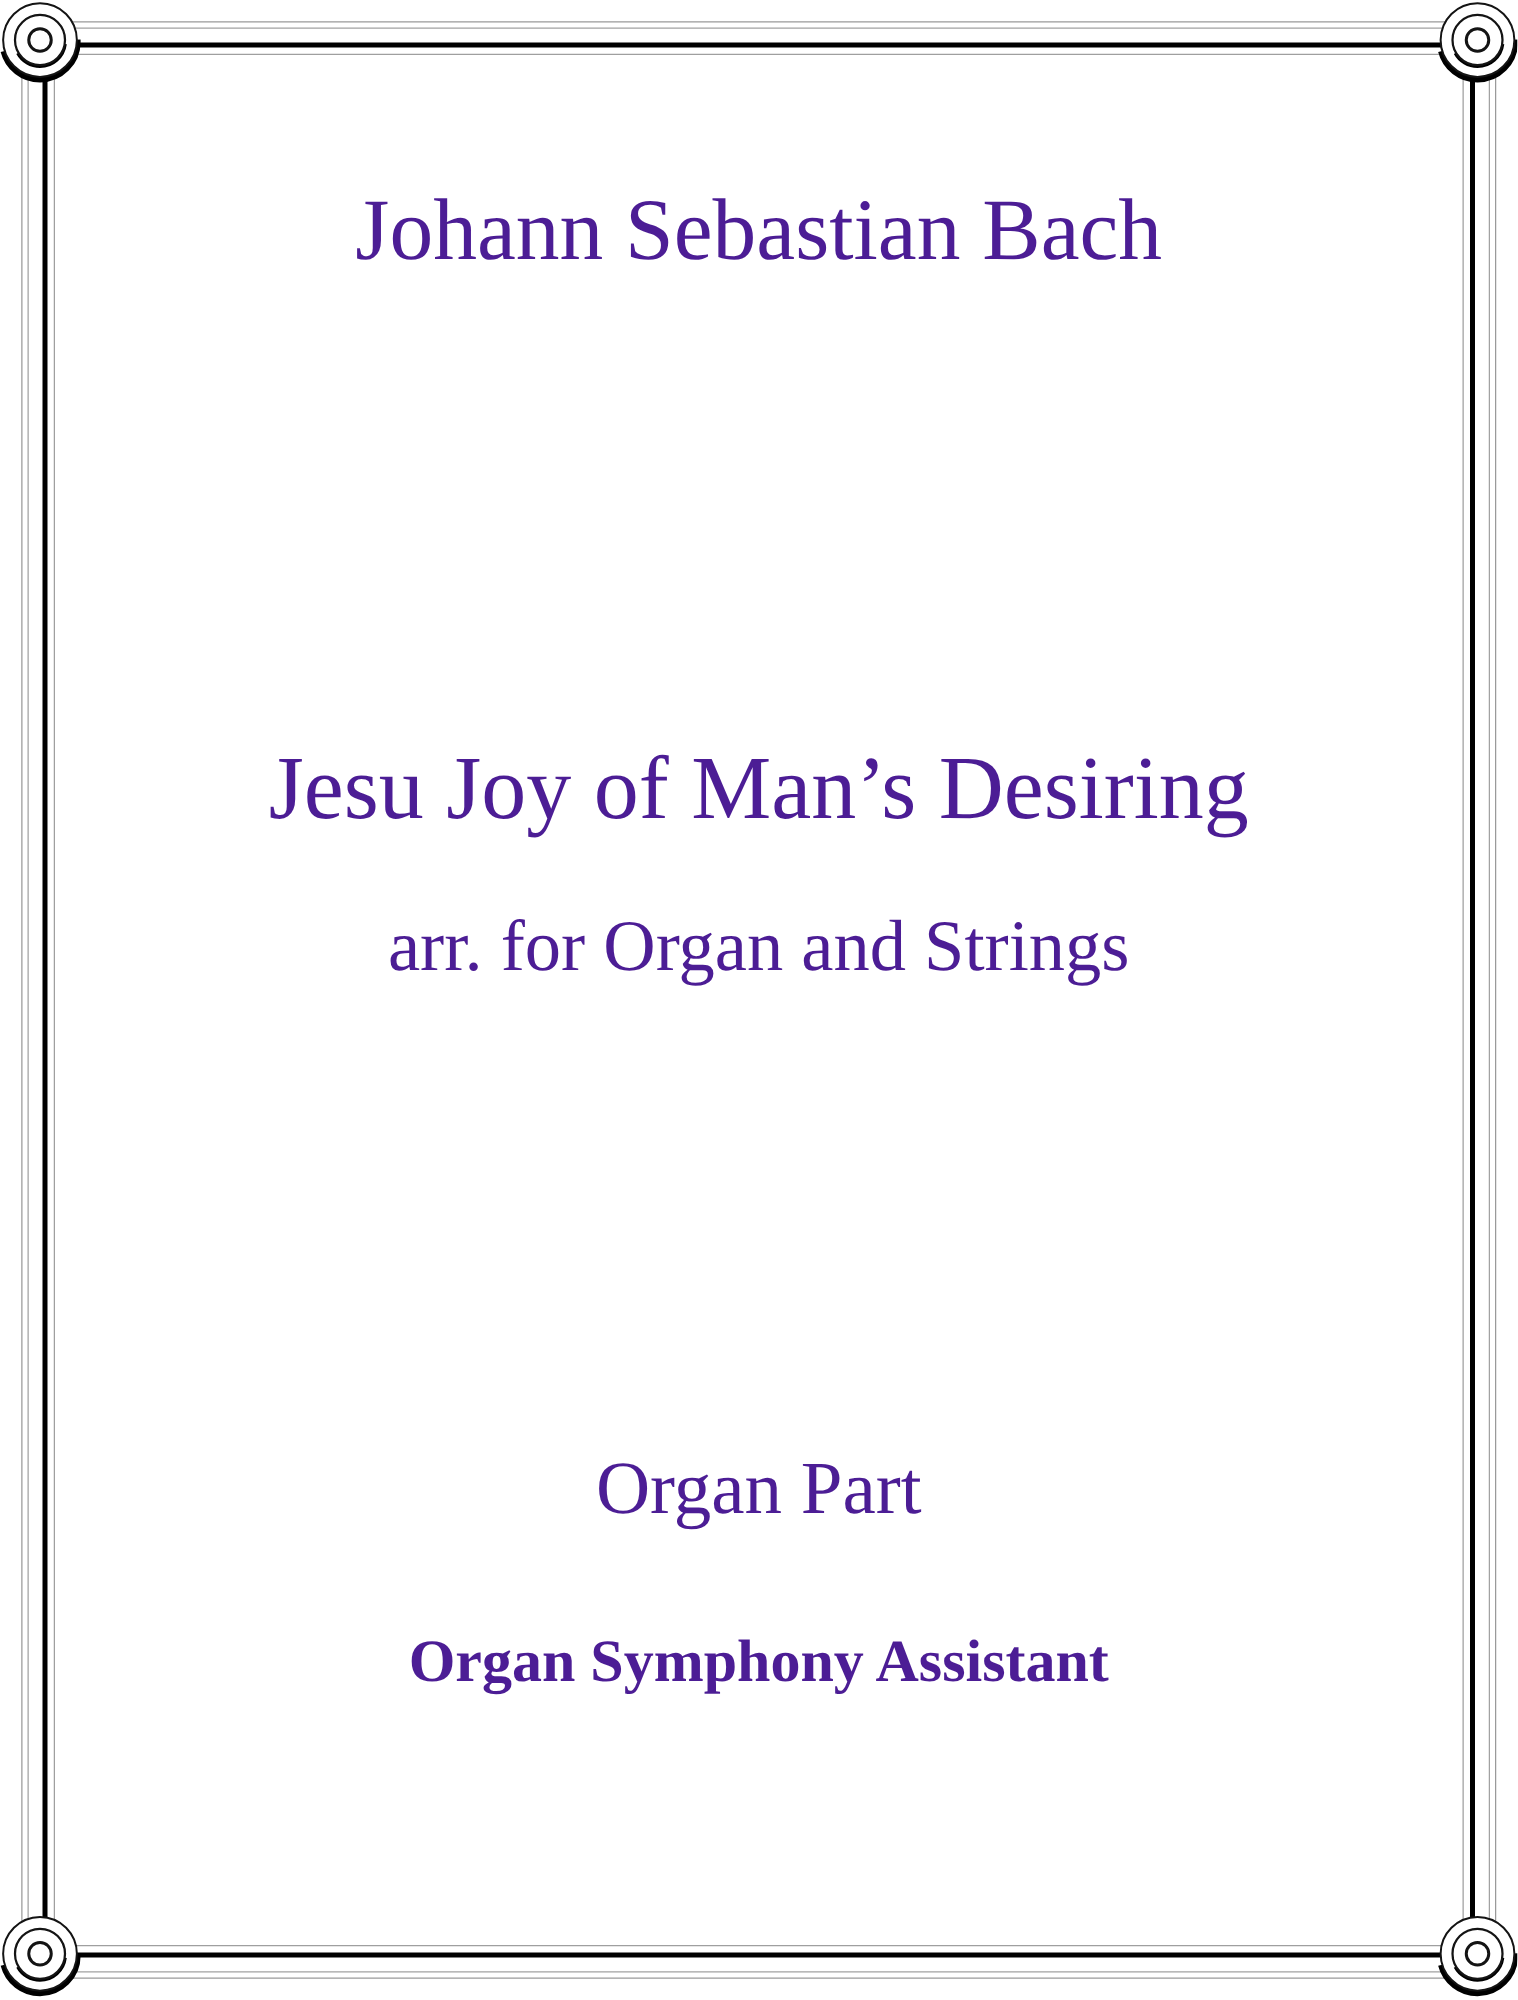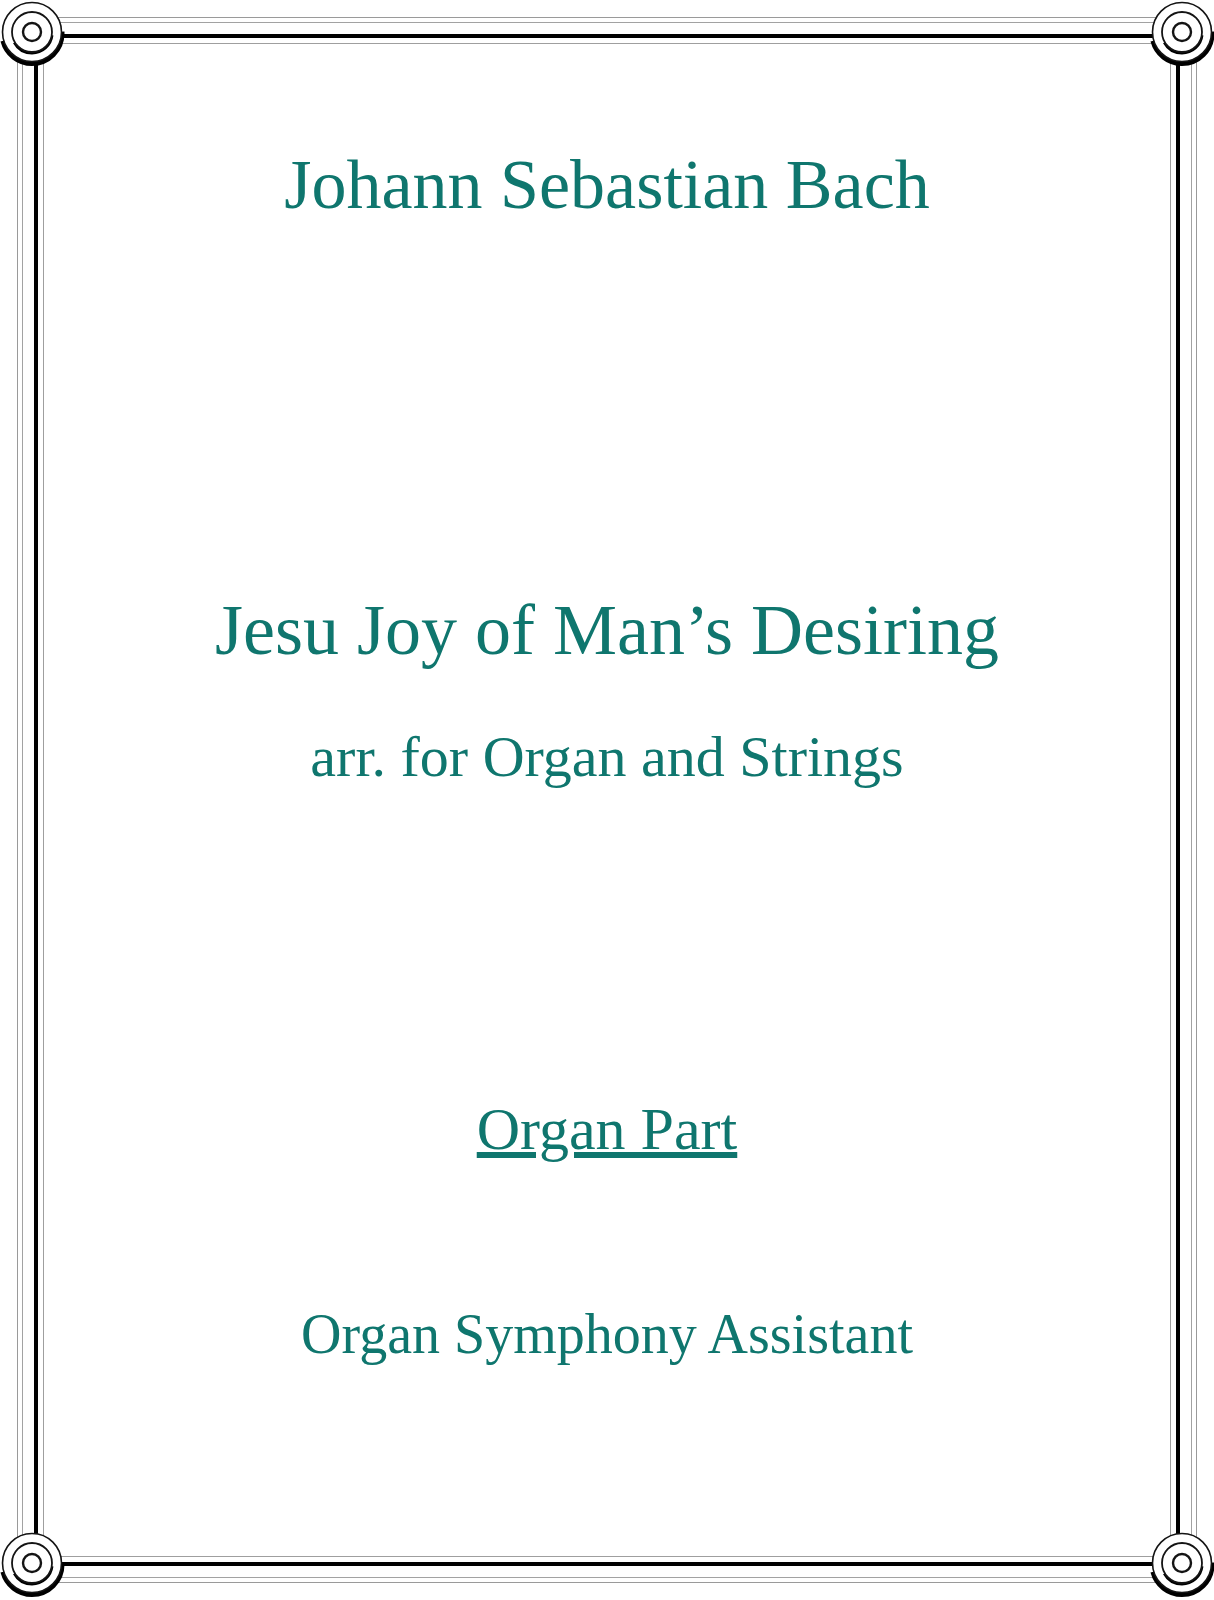--- a/index.html
+++ b/index.html
@@ -7,21 +7,21 @@
     padding: 0;
     background: #ffffff;
   }
   .page {
     position: relative;
     width: 1214px;
     height: 1600px;
     background: #ffffff;
     overflow: hidden;
     font-family: "Liberation Serif", "DejaVu Serif", serif;
-    color: #0f766e;
+    color: #4c1d95;
   }
   
   .frame-line {
     position: absolute;
     pointer-events: none;
   }
   .frame-outer-1 { inset: 17px; border: 1px solid #9a9a9a; }
   .frame-outer-2 { inset: 22px; border: 1px solid #a2a2a2; }
   .frame-thick   { inset: 34px; border: 4px solid #000000; }
   .frame-inner   { inset: 43px; border: 1px solid #9f9f9f; }
@@ -43,23 +43,23 @@
     position: absolute;
     left: 0;
     right: 0;
     text-align: center;
     line-height: 1;
     white-space: nowrap;
   }
   .composer     { top: 150px;  font-size: 70px; }
   .title        { top: 594px;  font-size: 72px; text-align: center; }
   .subtitle     { top: 728px;  font-size: 58px; }
-  .part-heading { top: 1099px; font-size: 60px; text-decoration: underline; }
+  .part-heading { top: 1160px; font-size: 60px; }
   .note-1       { top: 1232px; font-size: 46px; }
-  .note-2       { top: 1306px; font-size: 56px; }
+  .note-2       { top: 1306px; font-size: 48px; font-weight: bold; }
 </style>
 </head>
 <body>
 
 <div class="page">
 
   <div class="frame-line frame-outer-1"></div>
   <div class="frame-line frame-outer-2"></div>
   <div class="frame-line frame-thick"></div>
   <div class="frame-line frame-inner"></div>

